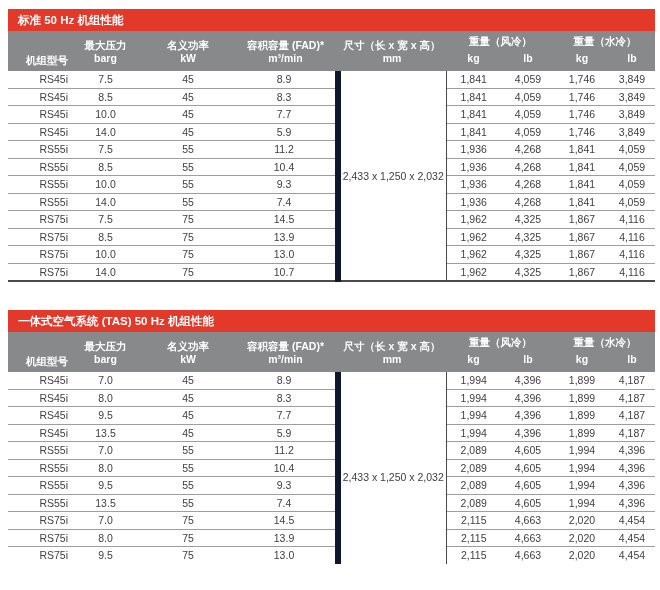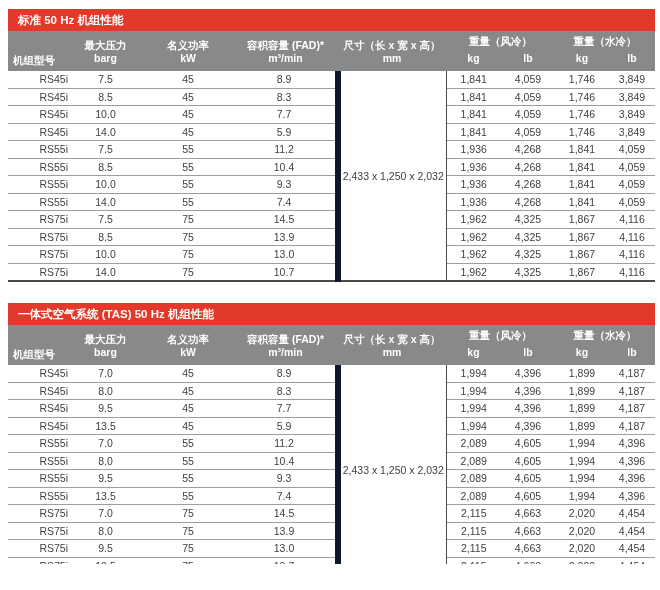--- a/index.html
+++ b/index.html
@@ -10,21 +10,21 @@
   }
   .page {
     width: 660px;
     height: 564px;
     background: #ffffff;
     box-sizing: border-box;
     padding: 9px 0 0 8px;
     overflow: hidden;
   }
   .tbl-section { width: 647px; }
-  .tbl-section + .tbl-section { margin-top: 21px; }
+  .tbl-section + .tbl-section { margin-top: 28px; }
 
   .banner {
     height: 22px;
     line-height: 22px;
     background: #e2392b;
     color: #ffffff;
     font-size: 11.5px;
     font-weight: bold;
     padding-left: 10px;
     box-sizing: border-box;
@@ -46,21 +46,21 @@
     vertical-align: middle;
     text-align: center;
   }
   thead tr.h1 th { height: 21px; }
   thead tr.h2 th { height: 19px; vertical-align: top; }
   th.two-line { vertical-align: middle; }
   th.two-line .l1 { line-height: 13px; margin-top: 6px; }
   th.two-line .l2 { line-height: 13px; margin-bottom: 4px; }
   th.model-h {
     text-align: left;
-    padding-left: 5px;
+    padding-left: 18px;
     vertical-align: bottom;
   }
   th.model-h .l2 { line-height: 13px; margin-bottom: 4px; }
   thead tr.h2 th { line-height: 13px; }
 
   tbody td {
     height: 16.5px;
     color: #414042;
     border-bottom: 1px solid #9e9e9e;
     padding: 0;

